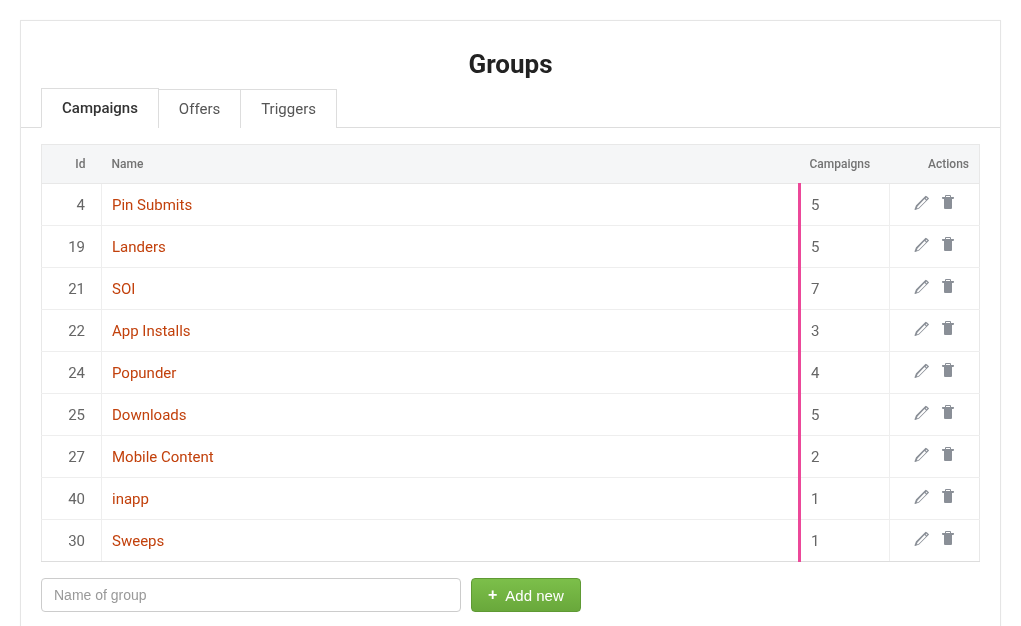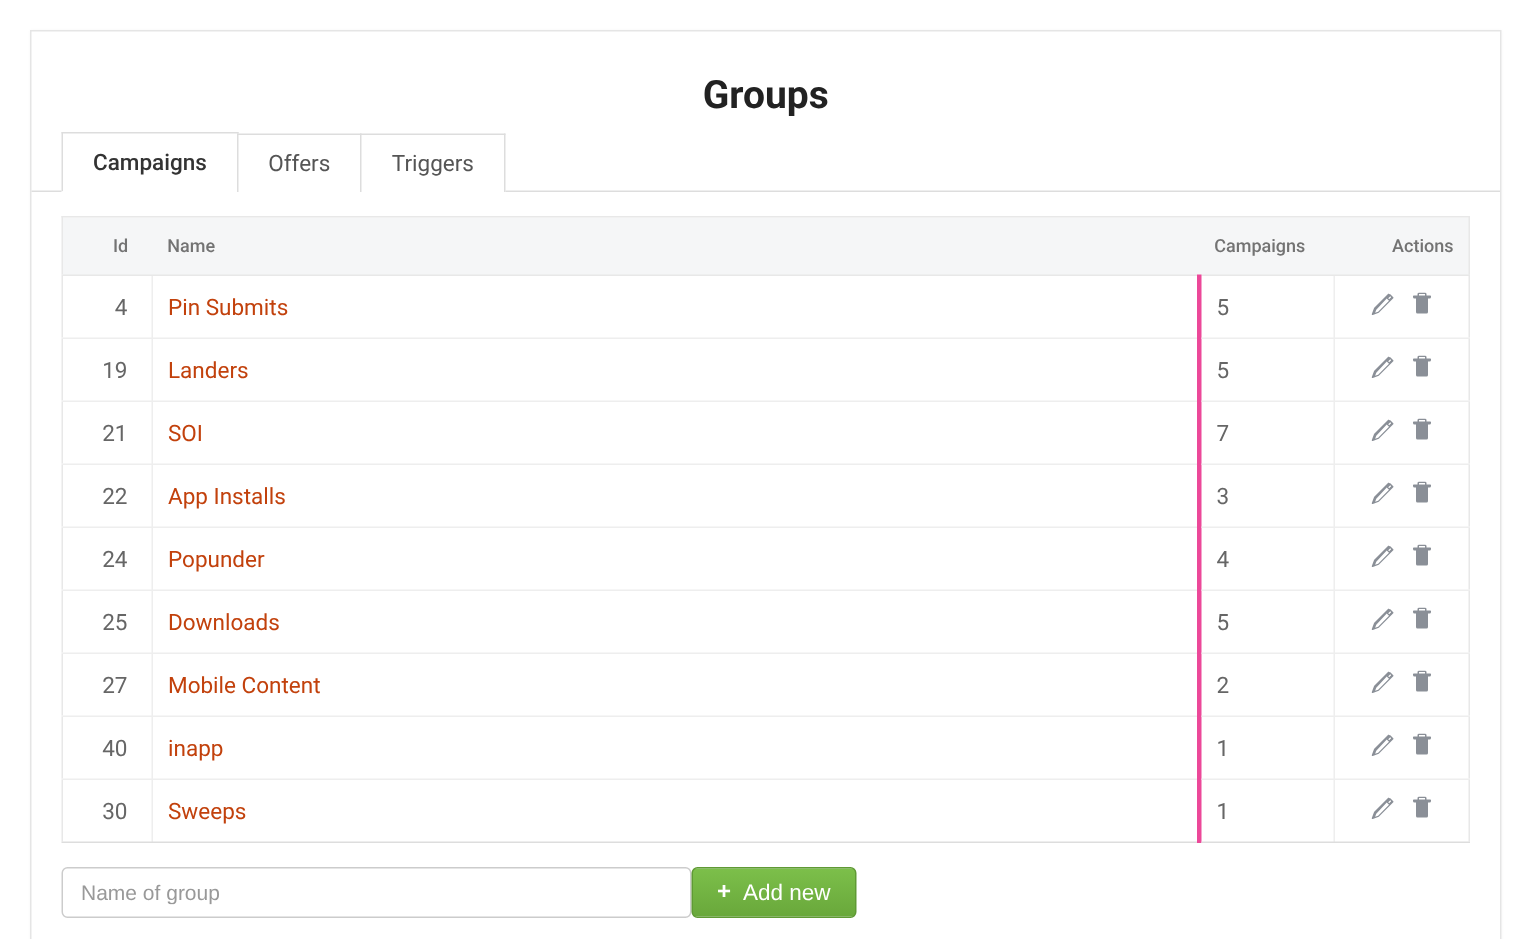--- a/index.html
+++ b/index.html
@@ -85,20 +85,21 @@
     justify-content: center;
     width: 18px; height: 18px;
     color: #8a8f97;
     cursor: pointer;
     margin: 0 4px;
   }
   .icon-btn svg { width: 16px; height: 16px; fill: currentColor; }
   .footer-row {
     display: flex;
     align-items: center;
+    gap: 10px;
     margin-top: 16px;
   }
   .name-input {
     flex: 0 0 420px;
     height: 34px;
     border: 1px solid #ccc;
     border-radius: 4px;
     padding: 6px 12px;
     font-size: 14px;
     color: #555;

